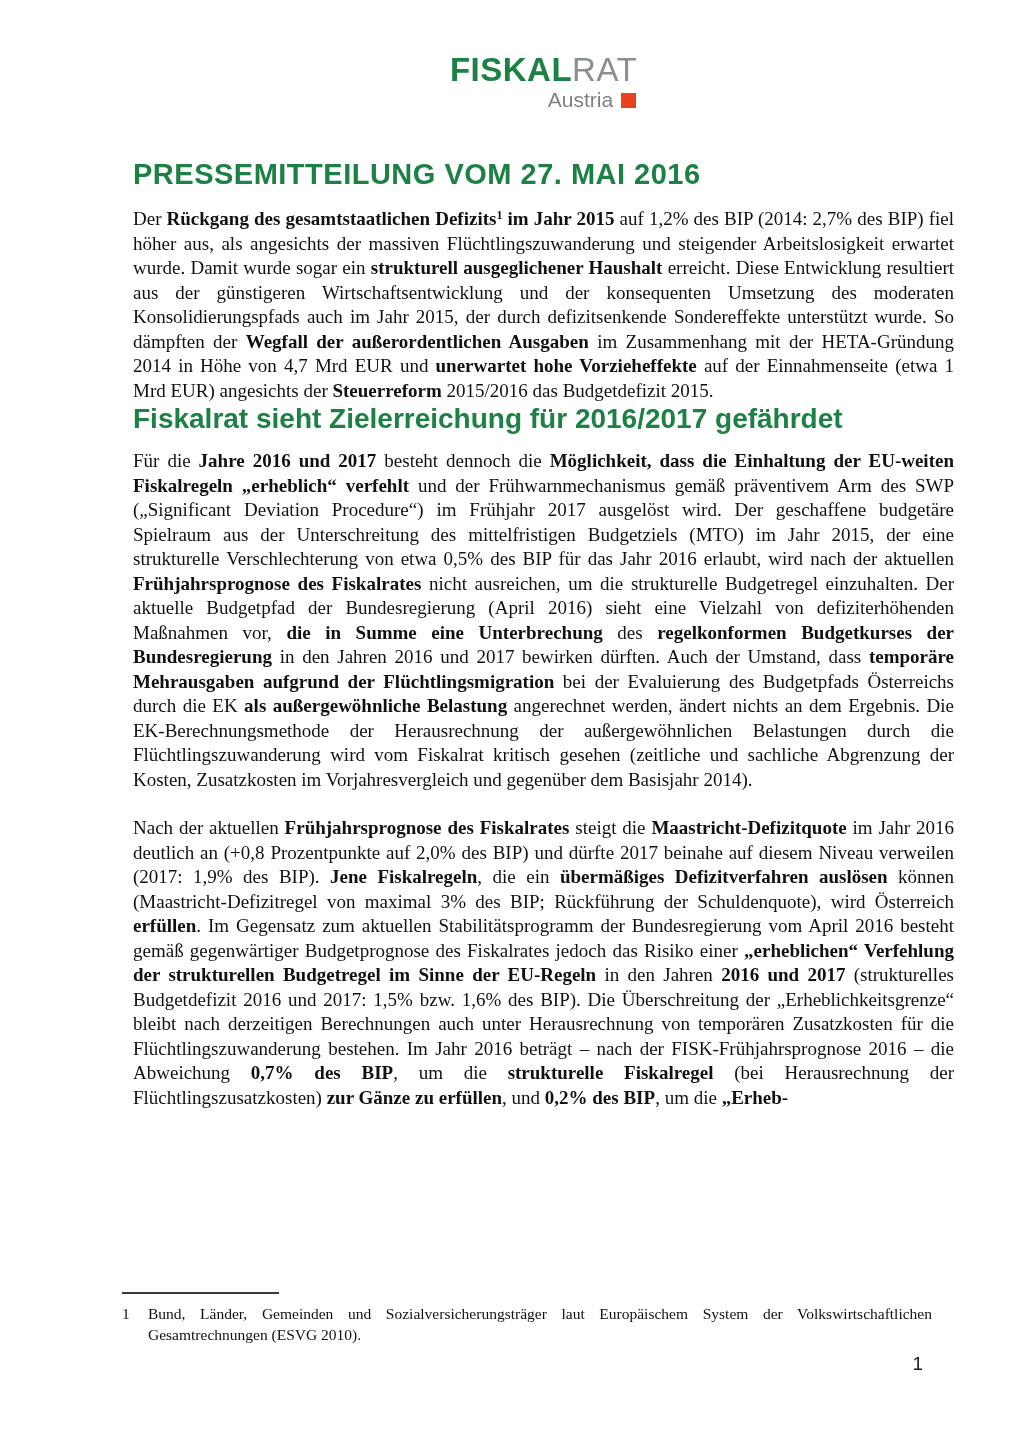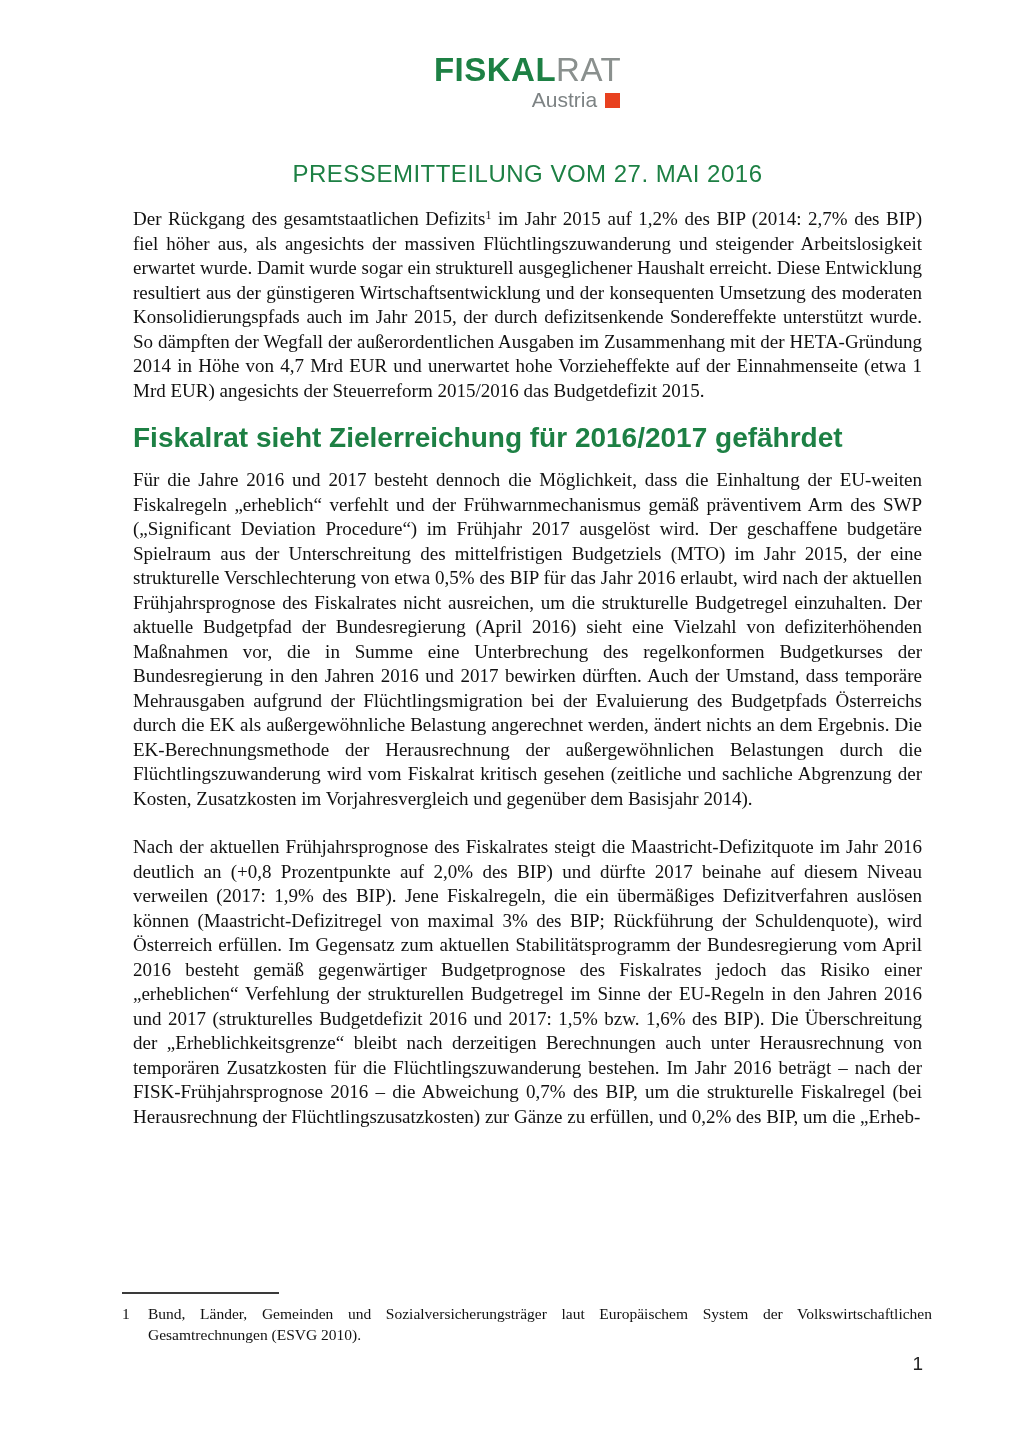--- a/index.html
+++ b/index.html
@@ -15,21 +15,21 @@
     width: 1018px;
     height: 1440px;
     margin: 0 auto;
     background: #ffffff;
     overflow: hidden;
     font-family: "Liberation Serif", serif;
     color: var(--text);
   }
   .content {
     padding-left: 133px;
-    padding-right: 96px;
+    padding-right: 64px;
   }
   
   .logo-wrap {
     margin-top: 52px;
     text-align: center;
   }
   .logo {
     display: inline-block;
     text-align: right;
   }
@@ -54,50 +54,49 @@
     display: inline-block;
     width: 15px;
     height: 15px;
     background: var(--red);
     margin-left: 8px;
     vertical-align: -1px;
   }
   
   .doc-title {
     font-family: "Liberation Sans", sans-serif;
-    font-weight: normal;
+    font-weight: bold;
     color: var(--green);
-    text-align: center;
-    font-size: 24px;
+    font-size: 29px;
     letter-spacing: 0.5px;
     line-height: 38px;
   }
   .doc-title.first { margin-top: 43px; }
   .doc-title.second { margin-top: 30px; }
   
   h2.section-heading {
     font-family: "Liberation Sans", sans-serif;
     font-weight: bold;
     color: var(--green);
     font-size: 28px;
     line-height: 32px;
     text-align: left;
   }
   .section-1 h2.section-heading { margin-top: 18px; }
-  .section-2 h2.section-heading { margin-top: 19px; }
+  .section-2 h2.section-heading { }
   
   p.body-par {
     font-size: 19px;
     line-height: 24.5px;
     text-align: justify;
     margin-top: 14px;
     color: var(--text);
   }
   .section-2 p.body-par + p.body-par { margin-top: 24px; }
-  p.body-par b { font-weight: normal; }
+  p.body-par b { font-weight: bold; }
   p.body-par sup {
     font-size: 12px;
     line-height: 0;
     vertical-align: 6px;
   }
   
   .footnote-area {
     position: absolute;
     left: 122px;
     top: 1292px;

